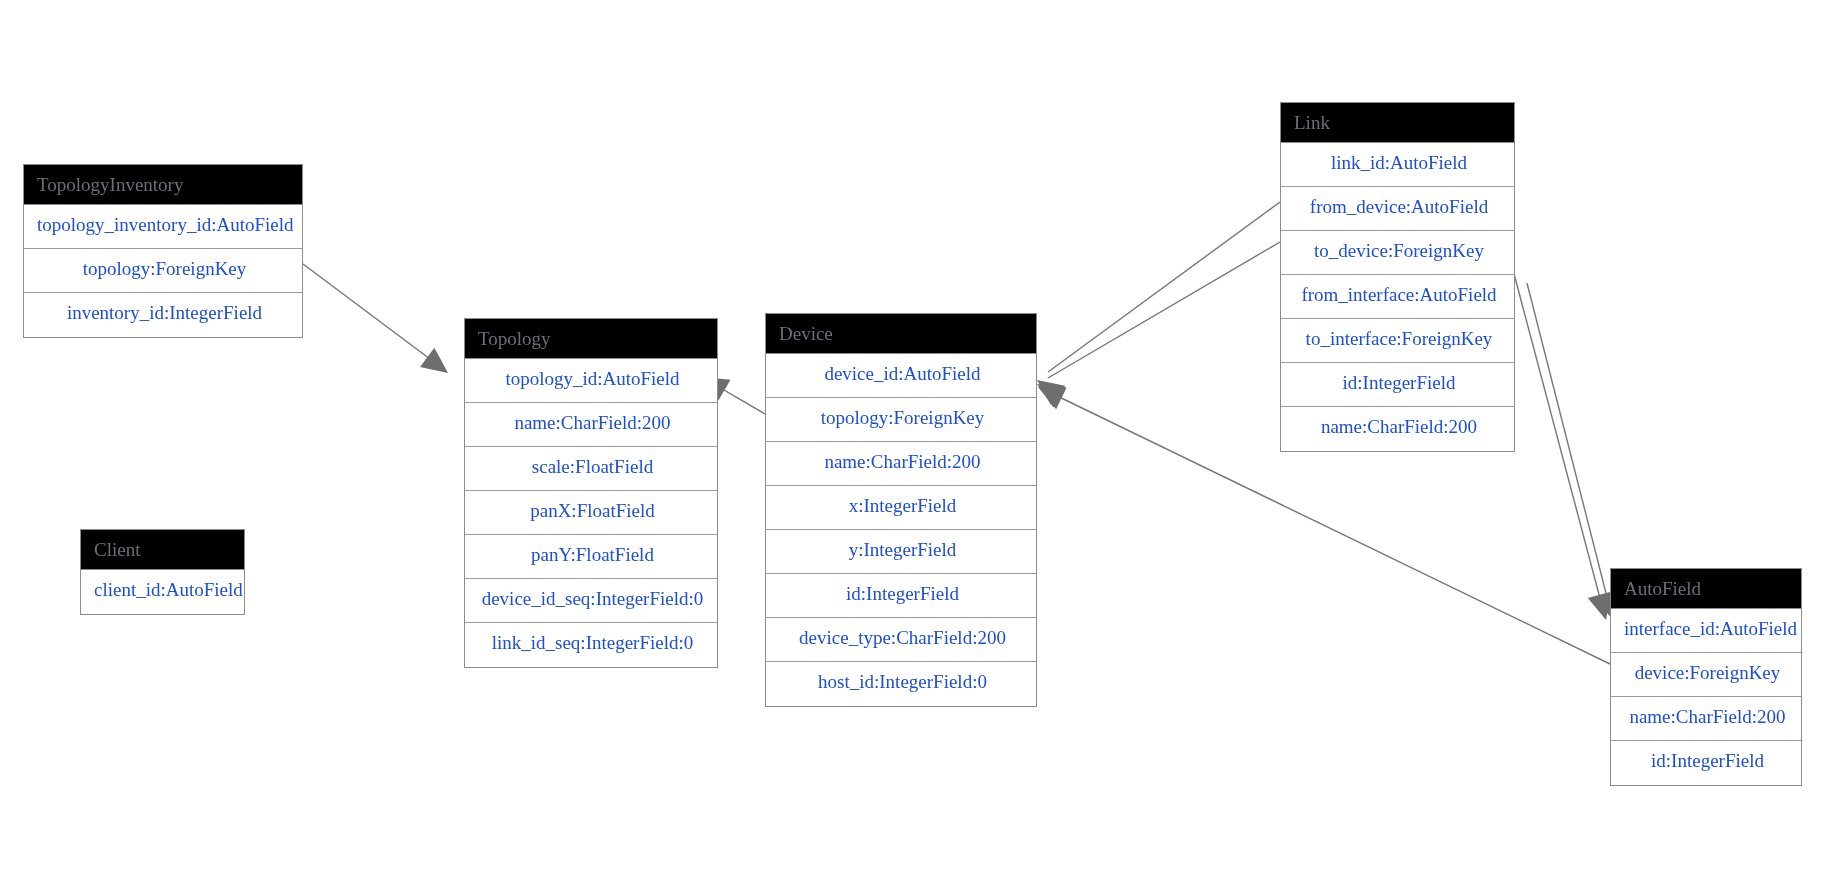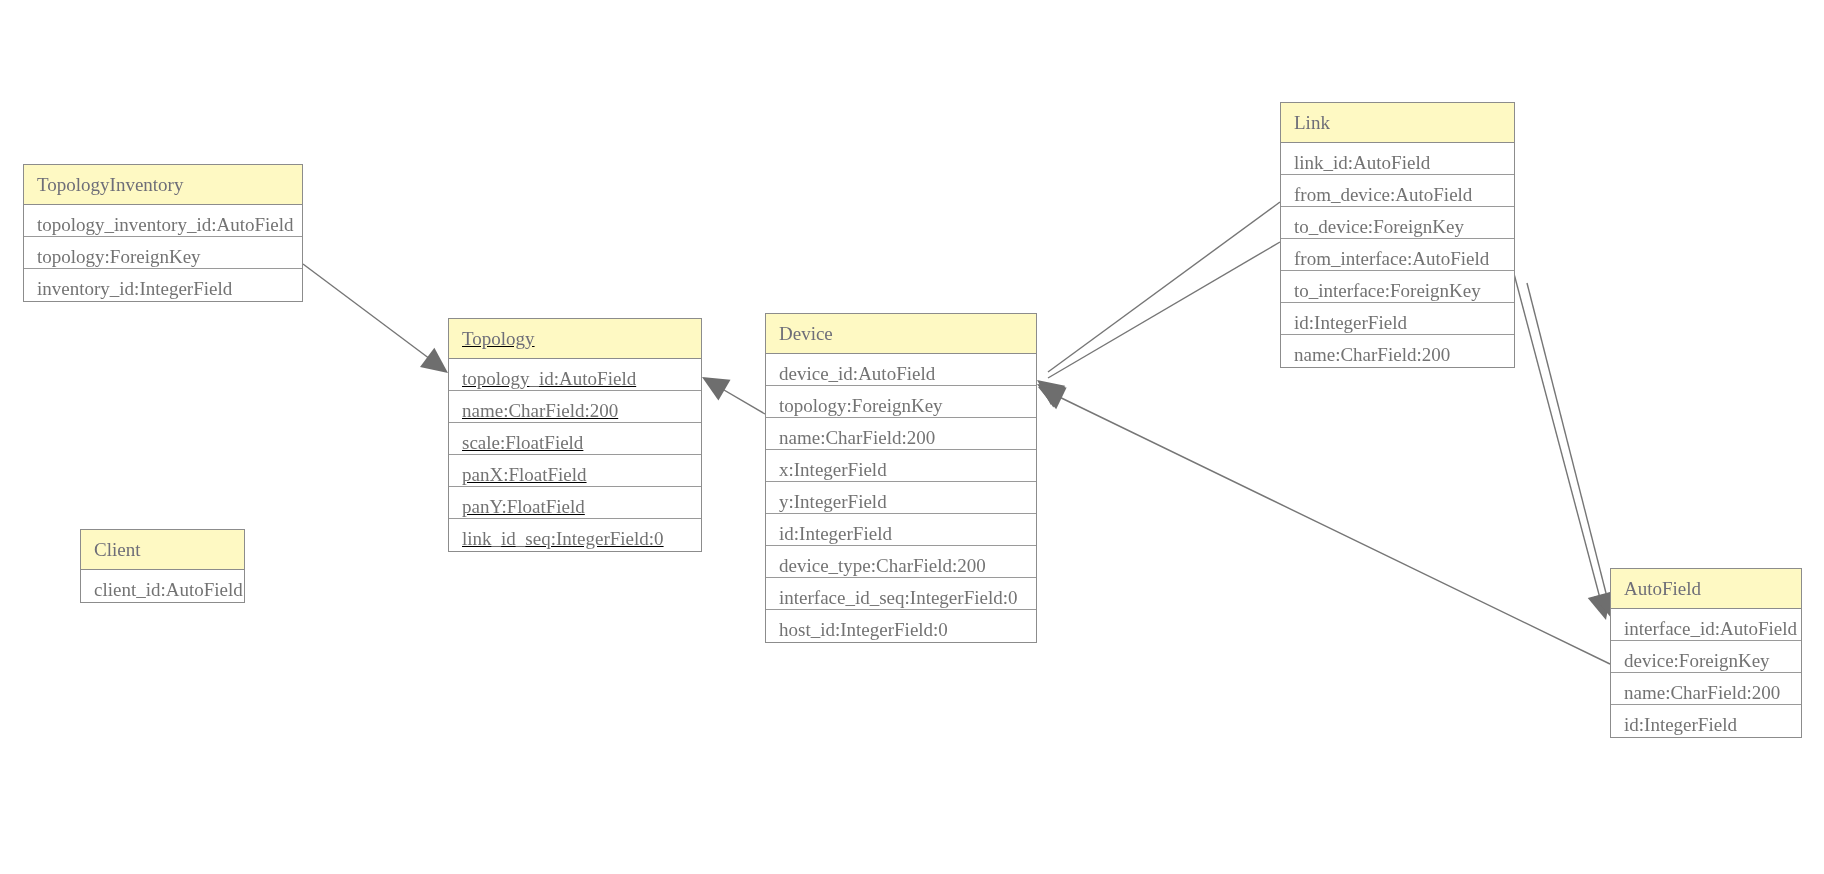--- a/index.html
+++ b/index.html
@@ -27,40 +27,41 @@
   }
   .entity {
     position: absolute;
     box-sizing: border-box;
     border: 1px solid #8c8c8c;
     background: #ffffff;
     z-index: 2;
   }
   .entity-header {
     box-sizing: border-box;
-    background: #fef9c3;
+    background: #000000;
     border-bottom: 1px solid #8c8c8c;
     height: 40px;
     line-height: 40px;
     padding: 0 0 0 13px;
     font-size: 19px;
     color: #6e6e78;
     white-space: nowrap;
     overflow: hidden;
   }
   .entity-field {
     box-sizing: border-box;
-    height: 32px;
+    height: 44px;
     line-height: 40px;
     padding: 0 10px 0 13px;
     font-size: 19px;
-    color: #737373;
+    color: #1d4ed8;
     border-bottom: 1px solid #9a9a9a;
     white-space: nowrap;
     overflow: hidden;
+    text-align: center;
   }
   .entity-field.last {
     border-bottom: none;
   }
 </style>
 </head>
 <body>
 
 <div id="canvas">
 
@@ -95,39 +96,39 @@
       </g>
     </svg>
 
   <div id="entity-layer">
       <div class="entity" style="left: 23px; top: 164px; width: 280px;">
         <div class="entity-header">TopologyInventory</div>
         <div class="entity-field">topology_inventory_id:AutoField</div>
         <div class="entity-field">topology:ForeignKey</div>
         <div class="entity-field last">inventory_id:IntegerField</div>
       </div>
-      <div class="entity" style="left: 448px; top: 318px; width: 254px; text-decoration: underline;">
+      <div class="entity" style="left: 464px; top: 318px; width: 254px;">
         <div class="entity-header">Topology</div>
         <div class="entity-field">topology_id:AutoField</div>
         <div class="entity-field">name:CharField:200</div>
         <div class="entity-field">scale:FloatField</div>
         <div class="entity-field">panX:FloatField</div>
         <div class="entity-field">panY:FloatField</div>
+        <div class="entity-field">device_id_seq:IntegerField:0</div>
         <div class="entity-field last">link_id_seq:IntegerField:0</div>
       </div>
       <div class="entity" style="left: 765px; top: 313px; width: 272px;">
         <div class="entity-header">Device</div>
         <div class="entity-field">device_id:AutoField</div>
         <div class="entity-field">topology:ForeignKey</div>
         <div class="entity-field">name:CharField:200</div>
         <div class="entity-field">x:IntegerField</div>
         <div class="entity-field">y:IntegerField</div>
         <div class="entity-field">id:IntegerField</div>
         <div class="entity-field">device_type:CharField:200</div>
-        <div class="entity-field">interface_id_seq:IntegerField:0</div>
         <div class="entity-field last">host_id:IntegerField:0</div>
       </div>
       <div class="entity" style="left: 80px; top: 529px; width: 165px;">
         <div class="entity-header">Client</div>
         <div class="entity-field last">client_id:AutoField</div>
       </div>
       <div class="entity" style="left: 1280px; top: 102px; width: 235px;">
         <div class="entity-header">Link</div>
         <div class="entity-field">link_id:AutoField</div>
         <div class="entity-field">from_device:AutoField</div>

